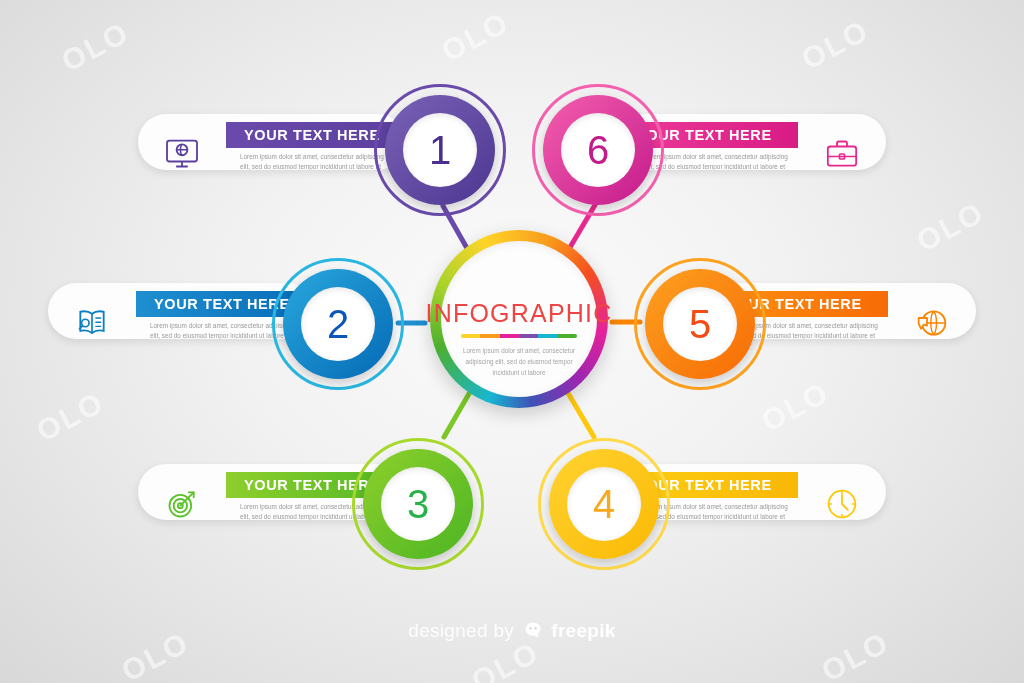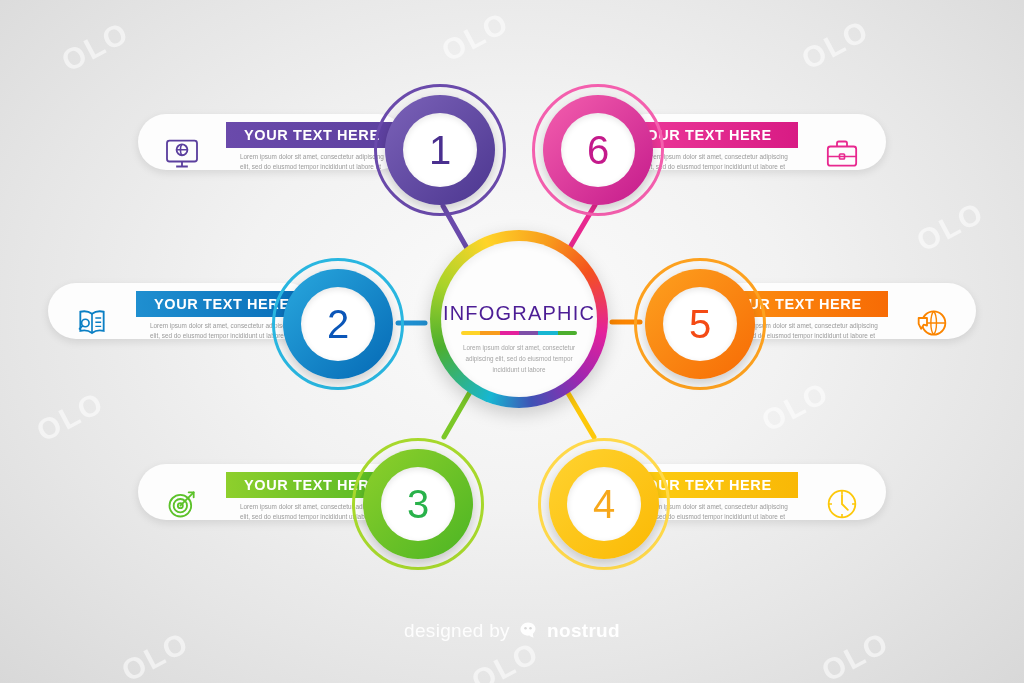--- a/index.html
+++ b/index.html
@@ -43,21 +43,21 @@
               background:#fff;display:flex;align-items:center;justify-content:center;
               box-shadow:inset 0 2px 6px rgba(0,0,0,.10);}
   .node .num{font-size:40px;font-weight:400;line-height:1;}
 
   
   #center{position:absolute;left:430px;top:230px;width:178px;height:178px;border-radius:50%;
           padding:11px;box-sizing:border-box;box-shadow:0 6px 18px rgba(0,0,0,.18);}
   #center .inner{width:100%;height:100%;border-radius:50%;background:#fdfdfd;
                  display:flex;flex-direction:column;align-items:center;justify-content:center;
                  box-shadow:inset 0 2px 8px rgba(0,0,0,.07);}
-  #center .title{font-size:20px;letter-spacing:1.2px;color:#4c1d95;font-weight:400;margin-top:40px;}
+  #center .title{font-size:25px;letter-spacing:1.2px;color:#ef4444;font-weight:400;margin-top:40px;}
   #center .divbar{width:116px;height:4px;margin:6px 0 8px 0;display:flex;border-radius:2px;overflow:hidden;}
   #center .divbar i{flex:1;}
   #center .ctext{font-size:6.3px;line-height:1.7;color:#a5a5a5;text-align:center;width:116px;}
 
   
   .conn{position:absolute;background:transparent;}
 
   
   #footer{position:absolute;left:0;right:0;bottom:38px;text-align:center;
           color:#ffffff;font-size:19px;letter-spacing:.3px;}
@@ -232,16 +232,16 @@
 
   <div id="footer">
     <span class="light">designed by</span>
     <span class="smiley">
       <svg width="20" height="20" viewBox="0 0 24 24">
         <path d="M12 3c5 0 9 3.4 9 7.6 0 2.2-1.1 4.2-2.9 5.6-.4 1.7-.2 3.3.9 4.8-2.6-.2-4.3-1.3-5.2-2.3-.6.1-1.2.1-1.8.1-5 0-9-3.4-9-7.6S7 3 12 3z" fill="#ffffff" opacity=".95"></path>
         <circle cx="9" cy="10" r="1.5" fill="#d8d8d8"></circle>
         <circle cx="15" cy="10" r="1.5" fill="#d8d8d8"></circle>
       </svg>
     </span>
-    <span class="bold">nostrud</span>
+    <span class="bold">freepik</span>
   </div>
 
 </div>
 
 </body></html>

